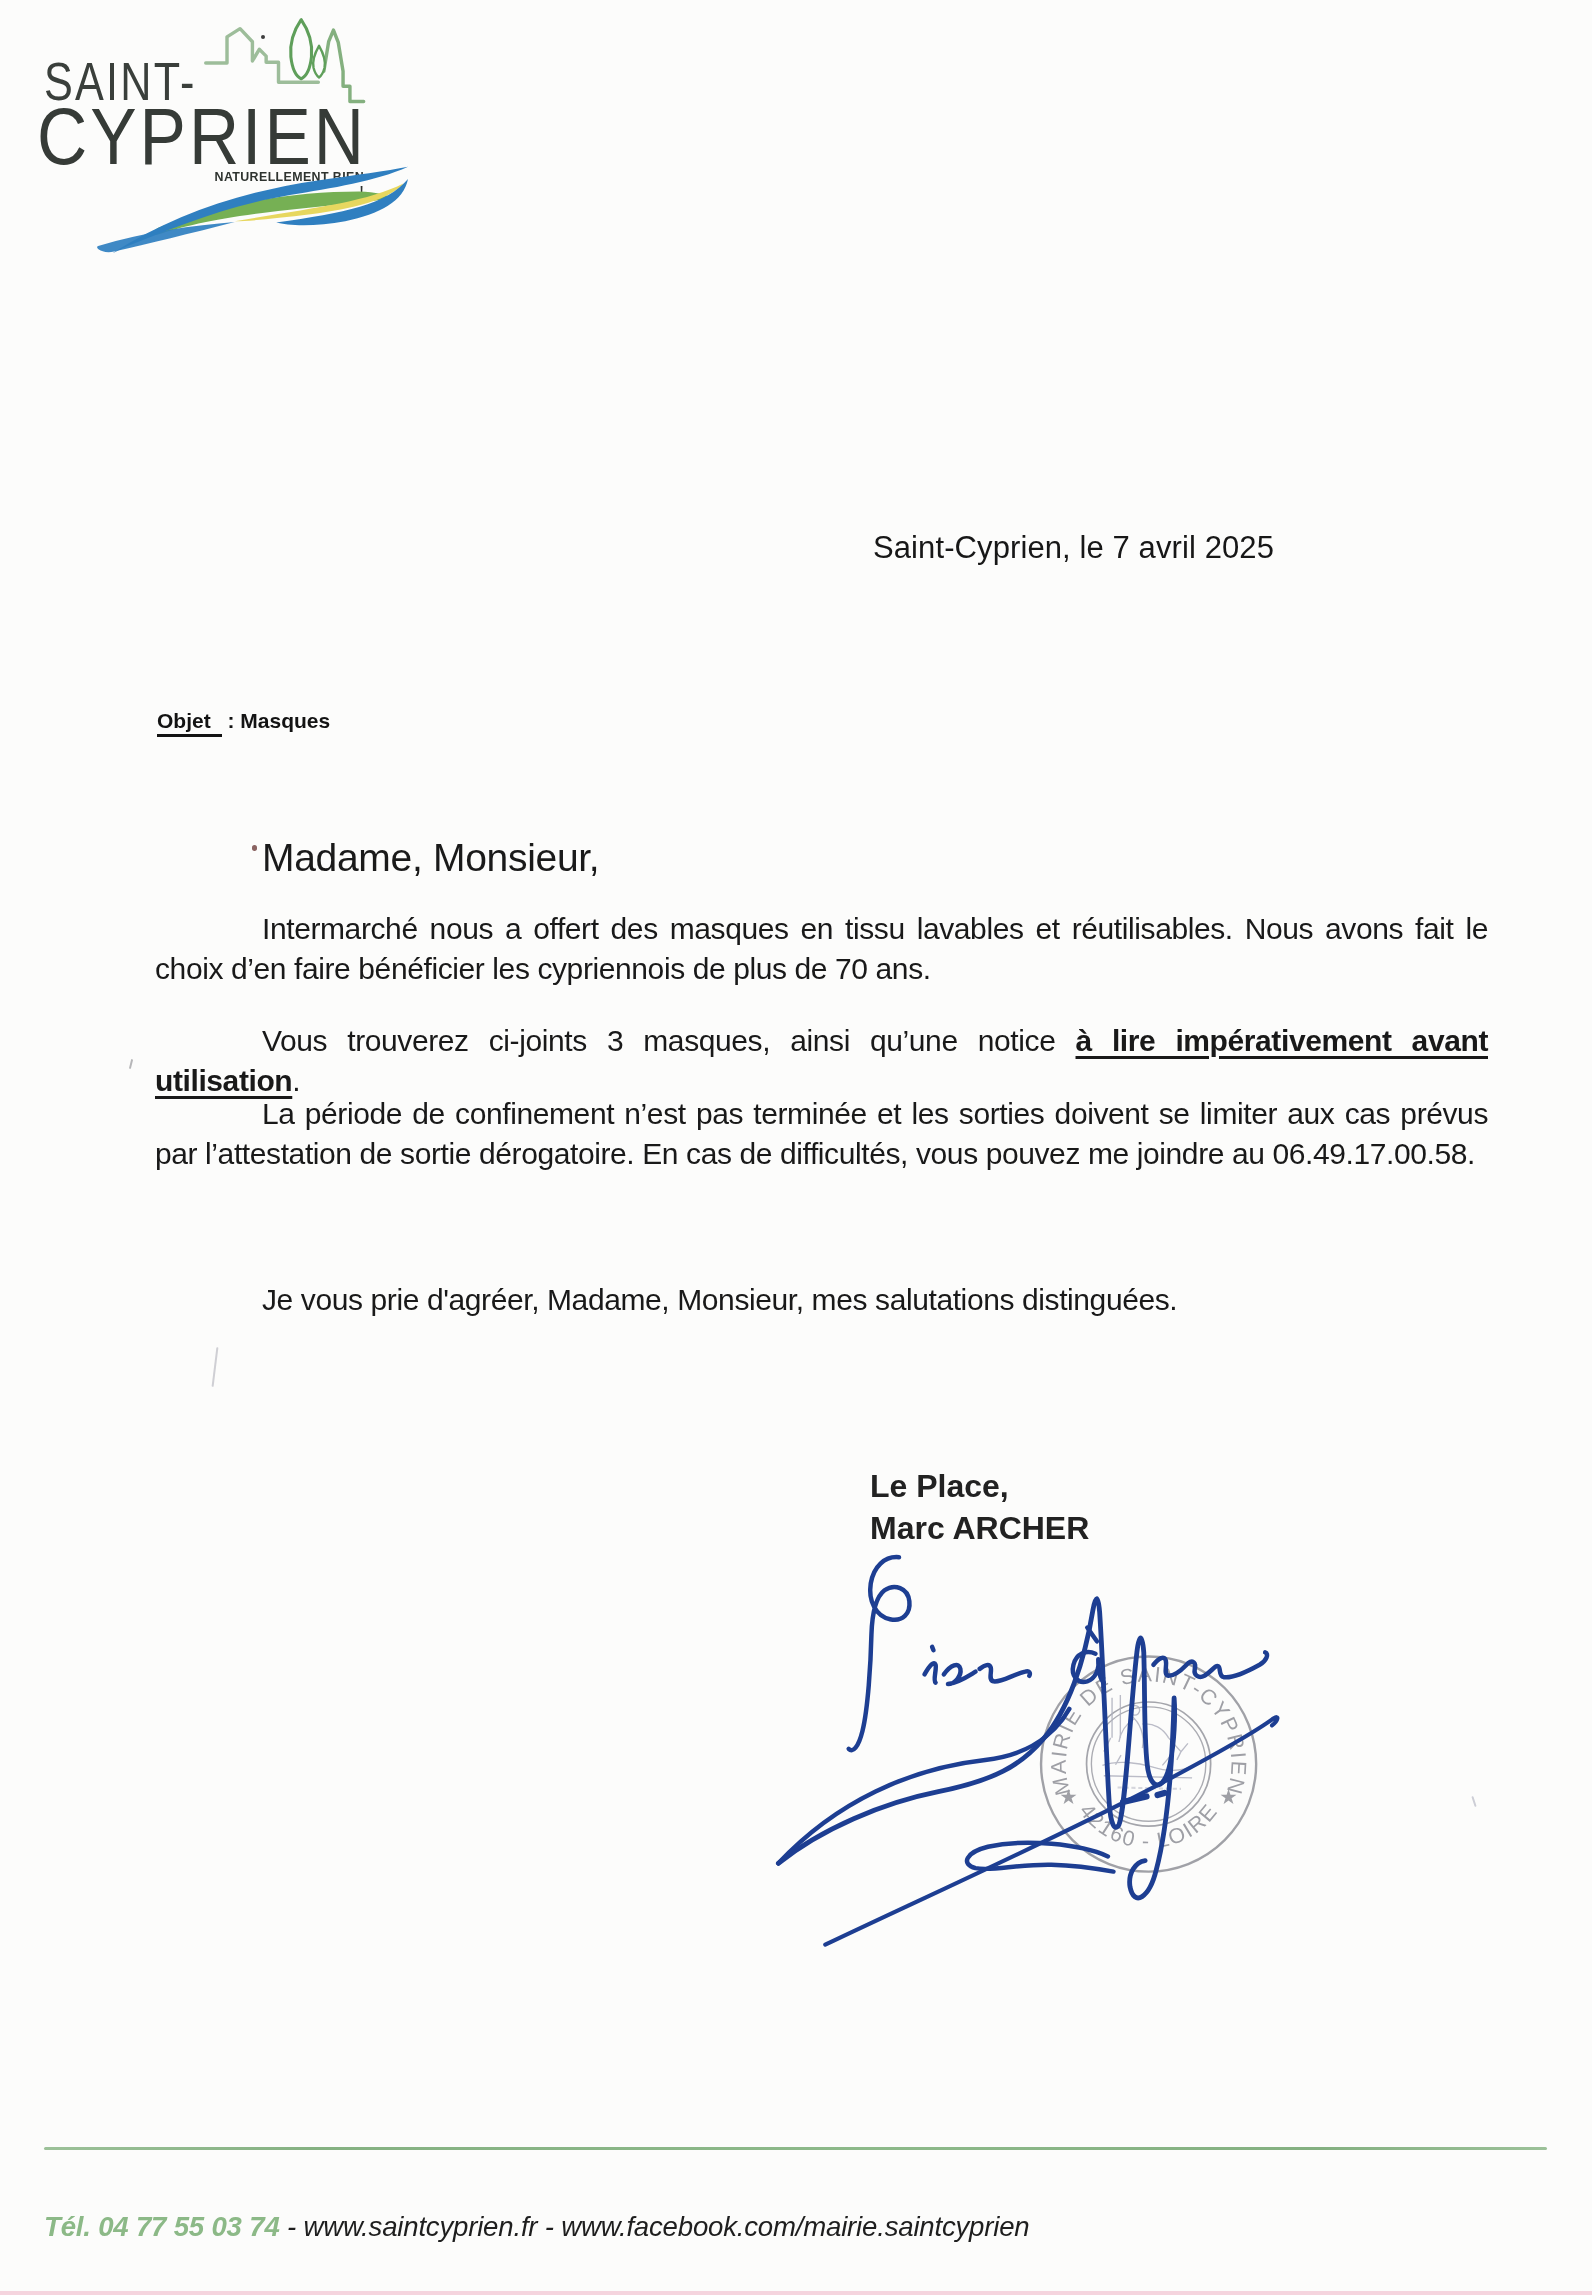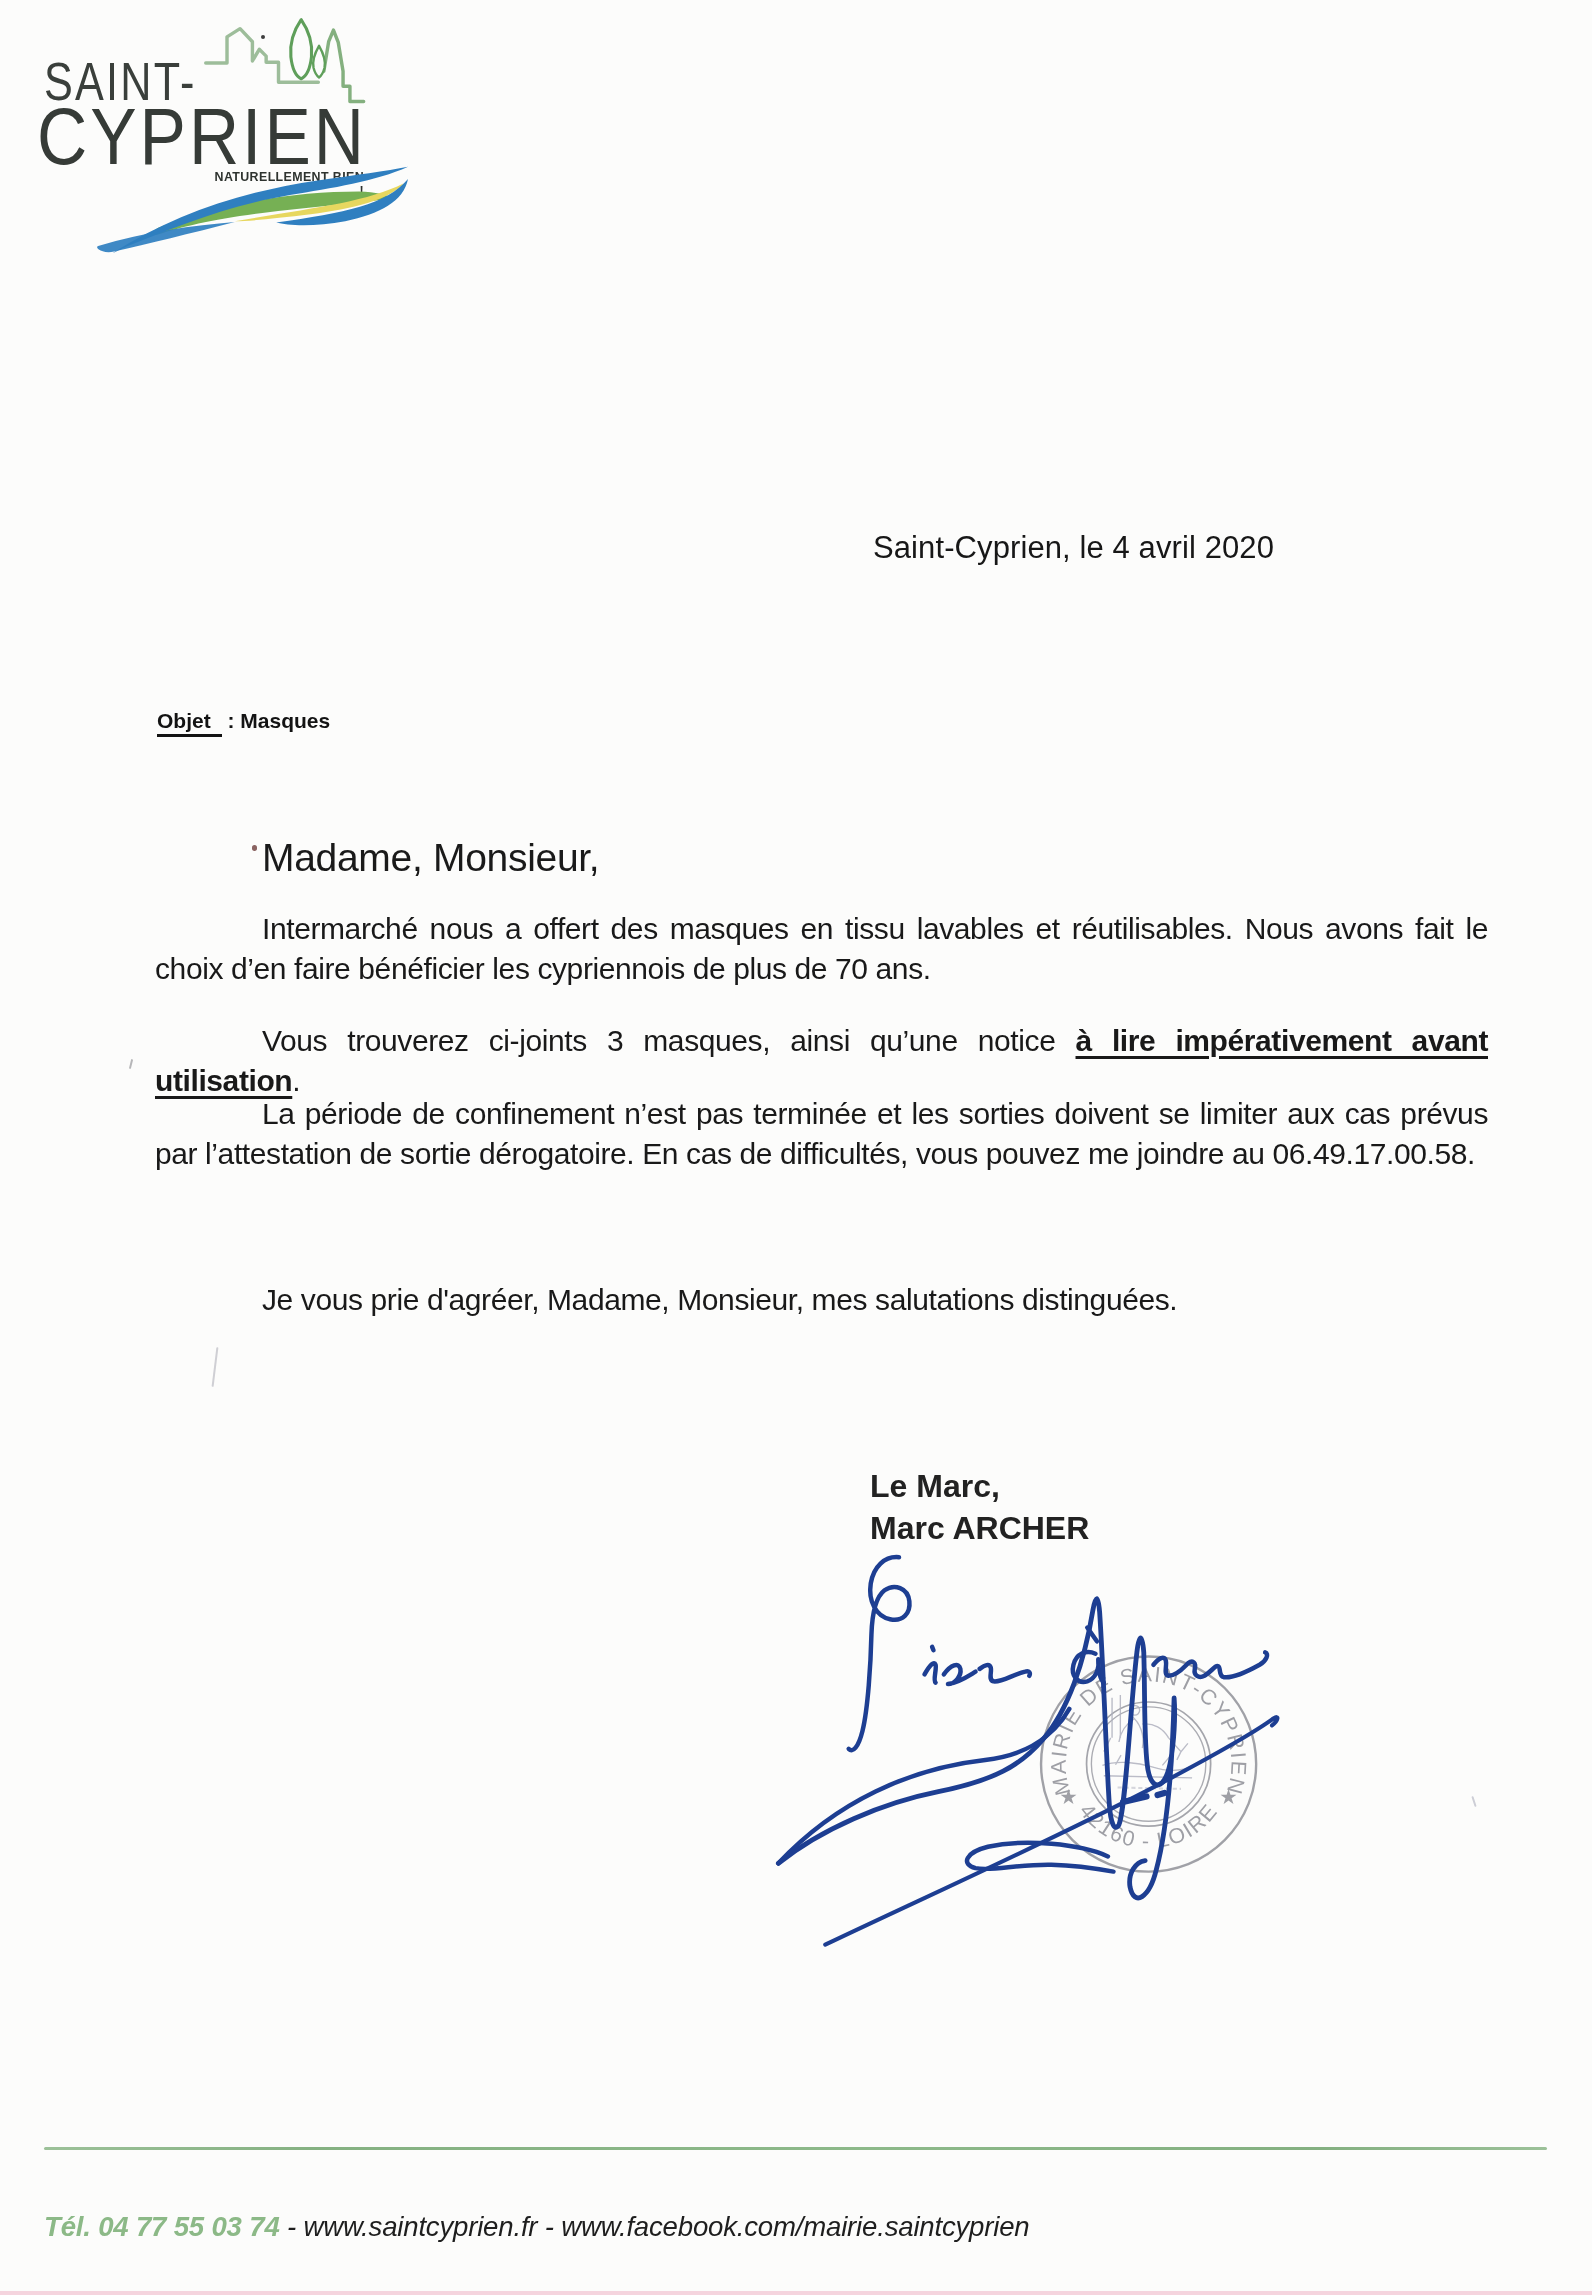--- a/index.html
+++ b/index.html
@@ -77,36 +77,36 @@
 
     <svg class="abs" style="left:83px; top:157px;" width="345" height="107" viewBox="120 228 500 155">
       <path d="M 230,330 C 330,293 430,278 520,278 C 545,279 560,283 570,287 C 510,297 440,301 380,309 C 310,318 262,329 230,340 C 216,344 222,333 230,330 Z" fill="#76b054"></path>
       <path d="M 340,321 C 450,302 530,294 585,266 C 565,290 510,303 450,311 C 400,317 362,321 340,321 Z" fill="#e7d75f"></path>
       <path d="M 400,323 C 500,309 560,297 591,260 C 585,292 550,311 500,321 C 460,329 418,328 400,323 Z" fill="#2f7fc0"></path>
       <path d="M 163,367 C 250,312 350,278 460,262 C 515,254 560,248 591,242 C 545,263 480,273 420,283 C 330,298 250,331 195,353 C 175,361 158,370 163,367 Z" fill="#2f7fc0"></path>
       <path d="M 142,357 C 210,336 280,327 340,322 C 275,339 215,353 165,365 C 148,369 136,359 142,357 Z" fill="#2f7fc0" opacity="0.92"></path>
     </svg>
   </div>
 
-  <div class="abs dateline">Saint-Cyprien, le 4 avril 2020</div>
+  <div class="abs dateline">Saint-Cyprien, le 7 avril 2025</div>
 
   <div class="abs objet"><span class="objet-underline">Objet</span><span> : </span><span>Masques</span></div>
 
   <div class="abs salutation">Madame, Monsieur,</div>
 
   <div class="abs para p1">Intermarché nous a offert des masques en tissu lavables et réutilisables. Nous avons fait le choix d’en faire bénéficier les cypriennois de plus de 70 ans.</div>
 
   <div class="abs para p2"><span>Vous trouverez ci-joints 3 masques, ainsi qu’une notice </span><span class="bold-underline">à lire impérativement avant utilisation</span><span>.</span></div>
 
   <div class="abs para p3">La période de confinement n’est pas terminée et les sorties doivent se limiter aux cas prévus par l’attestation de sortie dérogatoire. En cas de difficultés, vous pouvez me joindre au 06.49.17.00.58.</div>
 
   <div class="abs para p4">Je vous prie d'agréer, Madame, Monsieur, mes salutations distinguées.</div>
 
   <div class="abs signoff">
-    <div>Le Marc,</div>
+    <div>Le Place,</div>
     <div>Marc ARCHER</div>
   </div>
 
   <svg class="abs" style="left:690px; top:1531px;" width="800" height="524" viewBox="1000 2220 1160 760">
 
     <g opacity="0.9">
       <circle cx="1665" cy="2558" r="156" fill="none" stroke="#97989e" stroke-width="3.5"></circle>
       <circle cx="1665" cy="2558" r="90" fill="none" stroke="#9b9ca3" stroke-width="2.5"></circle>
       <circle cx="1665" cy="2558" r="83" fill="none" stroke="#a3a4ab" stroke-width="2"></circle>
 

